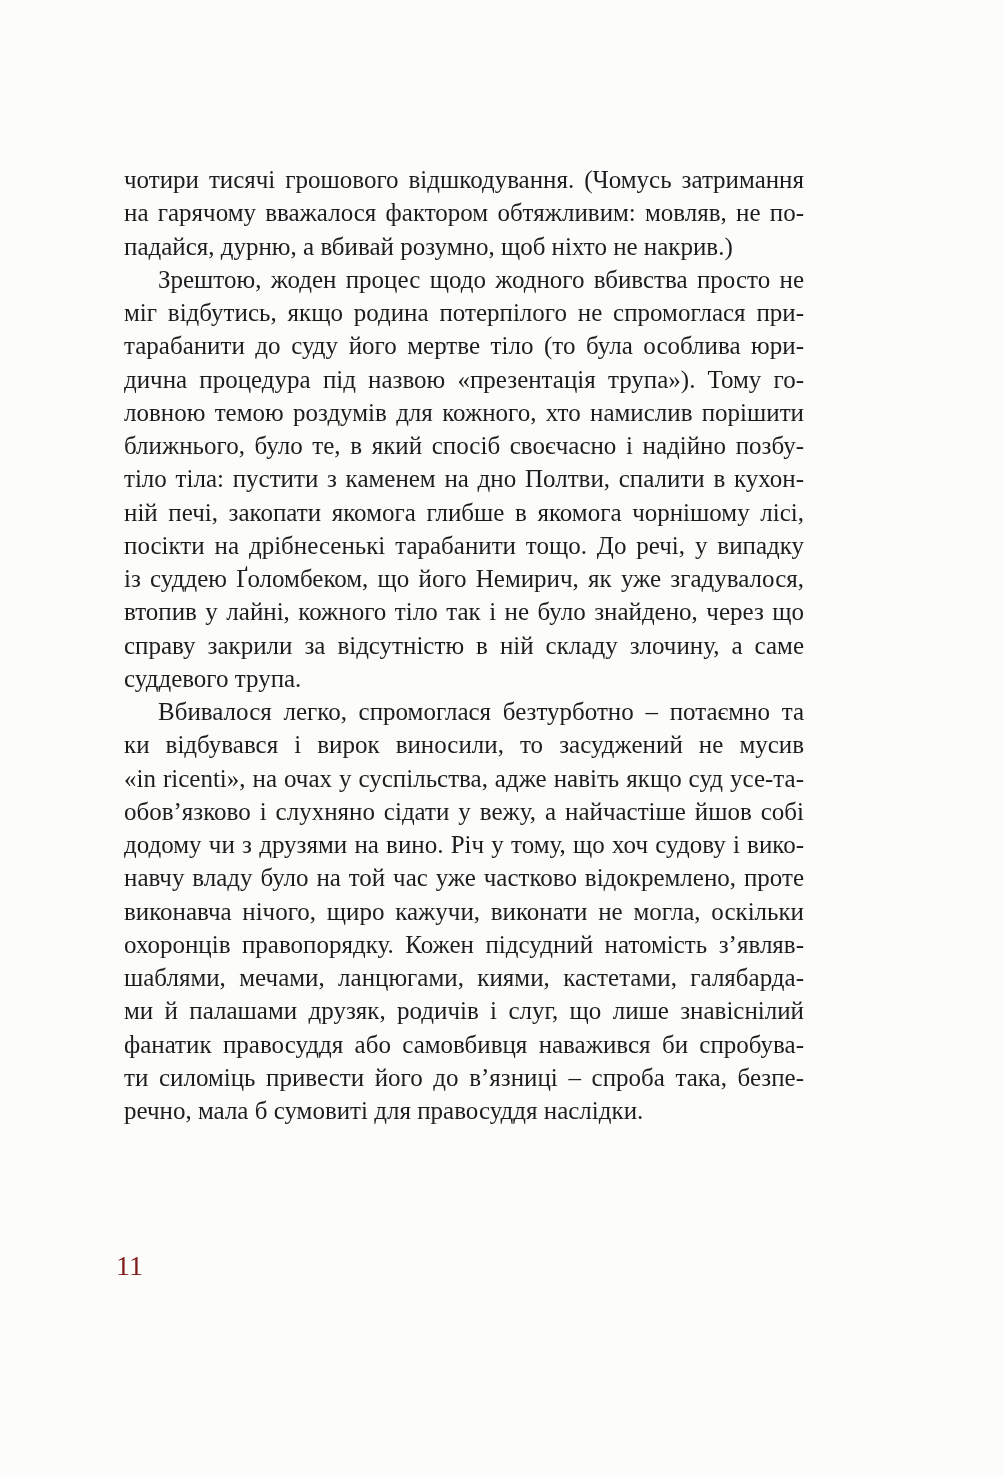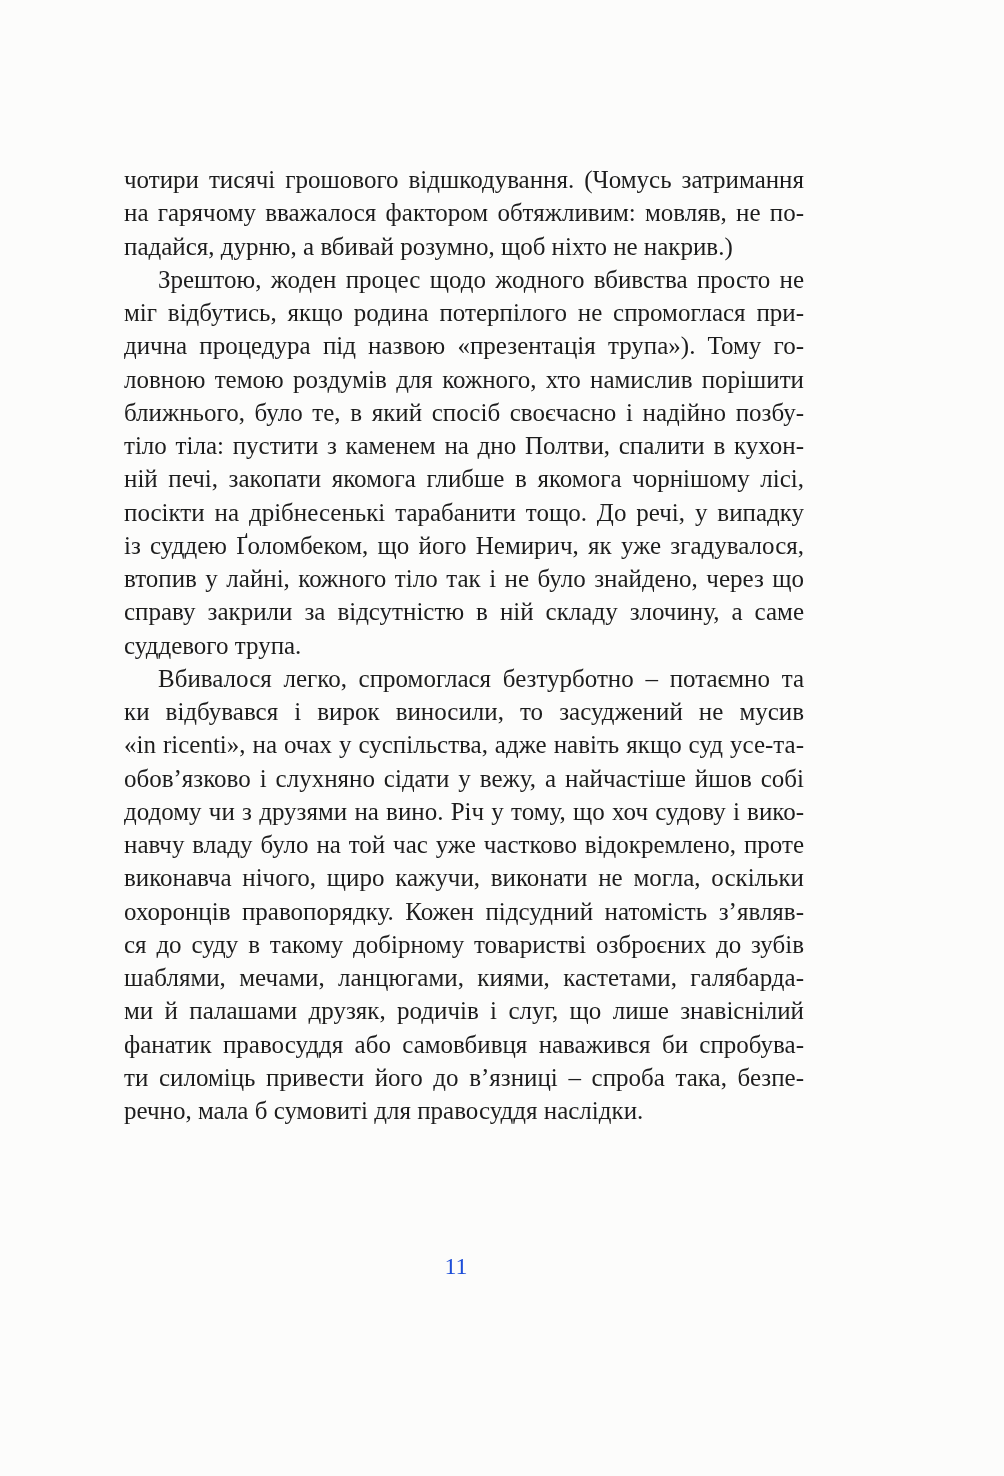--- a/index.html
+++ b/index.html
@@ -38,40 +38,41 @@
     text-align-last: left;
   }
   .line.indent {
     text-indent: 34px;
   }
   .page-number {
     position: absolute;
     left: 116px;
     top: 1251px;
     width: 680px;
-    text-align: center;
-    font-size: 24px;
+    text-align: left;
+    font-size: 28px;
     line-height: 30px;
-    color: #1d4ed8;
+    color: #7f1d1d;
   }
 </style>
 </head>
 <body>
 
 <div class="text-block">
 
   <div class="paragraph">
     <div class="line">чотири тисячі грошового відшкодування. (Чомусь затримання</div>
     <div class="line">на гарячому вважалося фактором обтяжливим: мовляв, не по-</div>
     <div class="line last">падайся, дурню, а вбивай розумно, щоб ніхто не накрив.)</div>
   </div>
 
   <div class="paragraph">
     <div class="line indent">Зрештою, жоден процес щодо жодного вбивства просто не</div>
     <div class="line">міг відбутись, якщо родина потерпілого не спромоглася при-</div>
+    <div class="line">тарабанити до суду його мертве тіло (то була особлива юри-</div>
     <div class="line">дична процедура під назвою «презентація трупа»). Тому го-</div>
     <div class="line">ловною темою роздумів для кожного, хто намислив порішити</div>
     <div class="line">ближнього, було те, в який спосіб своєчасно і надійно позбу-</div>
     <div class="line">тіло тіла: пустити з каменем на дно Полтви, спалити в кухон-</div>
     <div class="line">ній печі, закопати якомога глибше в якомога чорнішому лісі,</div>
     <div class="line">посікти на дрібнесенькі тарабанити тощо. До речі, у випадку</div>
     <div class="line">із суддею Ґоломбеком, що його Немирич, як уже згадувалося,</div>
     <div class="line">втопив у лайні, кожного тіло так і не було знайдено, через що</div>
     <div class="line">справу закрили за відсутністю в ній складу злочину, а саме</div>
     <div class="line last">суддевого трупа.</div>
@@ -79,21 +80,20 @@
 
   <div class="paragraph">
     <div class="line indent">Вбивалося легко, спромоглася безтурботно – потаємно та</div>
     <div class="line">ки відбувався і вирок виносили, то засуджений не мусив</div>
     <div class="line">«in ricenti», на очах у суспільства, адже навіть якщо суд усе-та-</div>
     <div class="line">обов’язково і слухняно сідати у вежу, а найчастіше йшов собі</div>
     <div class="line">додому чи з друзями на вино. Річ у тому, що хоч судову і вико-</div>
     <div class="line">навчу владу було на той час уже частково відокремлено, проте</div>
     <div class="line">виконавча нічого, щиро кажучи, виконати не могла, оскільки</div>
     <div class="line">охоронців правопорядку. Кожен підсудний натомість з’являв-</div>
-    <div class="line">ся до суду в такому добірному товаристві озброєних до зубів</div>
     <div class="line">шаблями, мечами, ланцюгами, киями, кастетами, галябарда-</div>
     <div class="line">ми й палашами друзяк, родичів і слуг, що лише знавіснілий</div>
     <div class="line">фанатик правосуддя або самовбивця наважився би спробува-</div>
     <div class="line">ти силоміць привести його до в’язниці – спроба така, безпе-</div>
     <div class="line last">речно, мала б сумовиті для правосуддя наслідки.</div>
   </div>
 
 </div>
 
 <div class="page-number">11</div>

